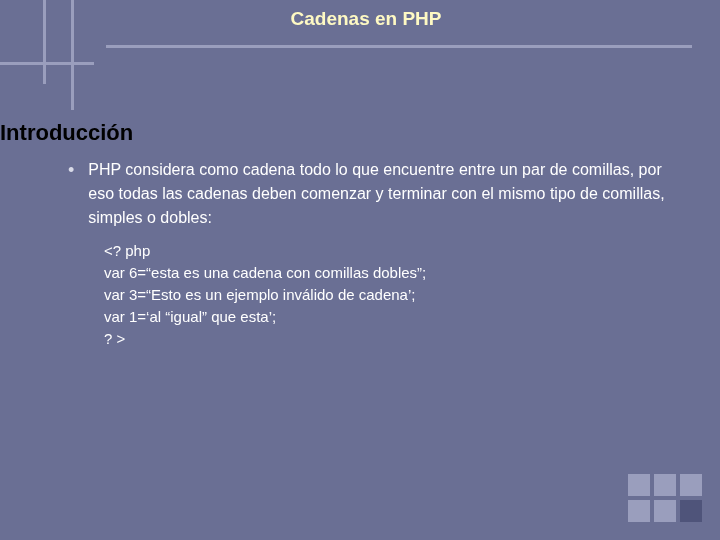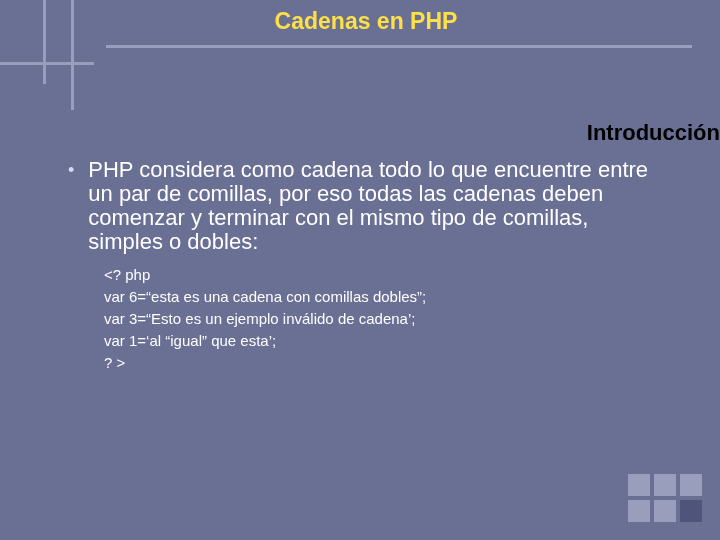--- a/index.html
+++ b/index.html
@@ -13,23 +13,23 @@
   }
   .title-box {
     position: absolute;
     left: 106px;
     top: 8px;
     width: 520px;
     height: 36px;
     text-align: center;
   }
   .title-text {
-    font-size: 23px;
+    font-size: 19px;
     font-weight: bold;
-    color: #fde047;
+    color: #fef9c3;
   }
   .title-underline {
     position: absolute;
     left: 106px;
     top: 45px;
     width: 586px;
     height: 3px;
     background: #9a9ebd;
   }
   .vline-left {
@@ -54,21 +54,21 @@
     top: 62px;
     width: 94px;
     height: 3px;
     background: #9a9ebd;
   }
   .subtitle {
     position: absolute;
     left: 0;
     top: 120px;
     width: 720px;
-    text-align: right;
+    text-align: left;
     color: #000;
     font-size: 22px;
     font-weight: bold;
   }
   .content {
     position: absolute;
     left: 68px;
     top: 158px;
     width: 600px;
     color: #fff;
@@ -77,21 +77,21 @@
     display: flex;
     gap: 14px;
   }
   .bullet-dot {
     color: #d9dbe8;
     font-size: 18px;
     line-height: 24px;
     flex-shrink: 0;
   }
   .bullet-text {
-    font-size: 22px;
+    font-size: 16px;
     line-height: 24px;
   }
   .code-block {
     margin-left: 36px;
     margin-top: 10px;
     font-size: 15px;
     line-height: 22px;
     color: #fff;
   }
   .code-line { white-space: nowrap; }

